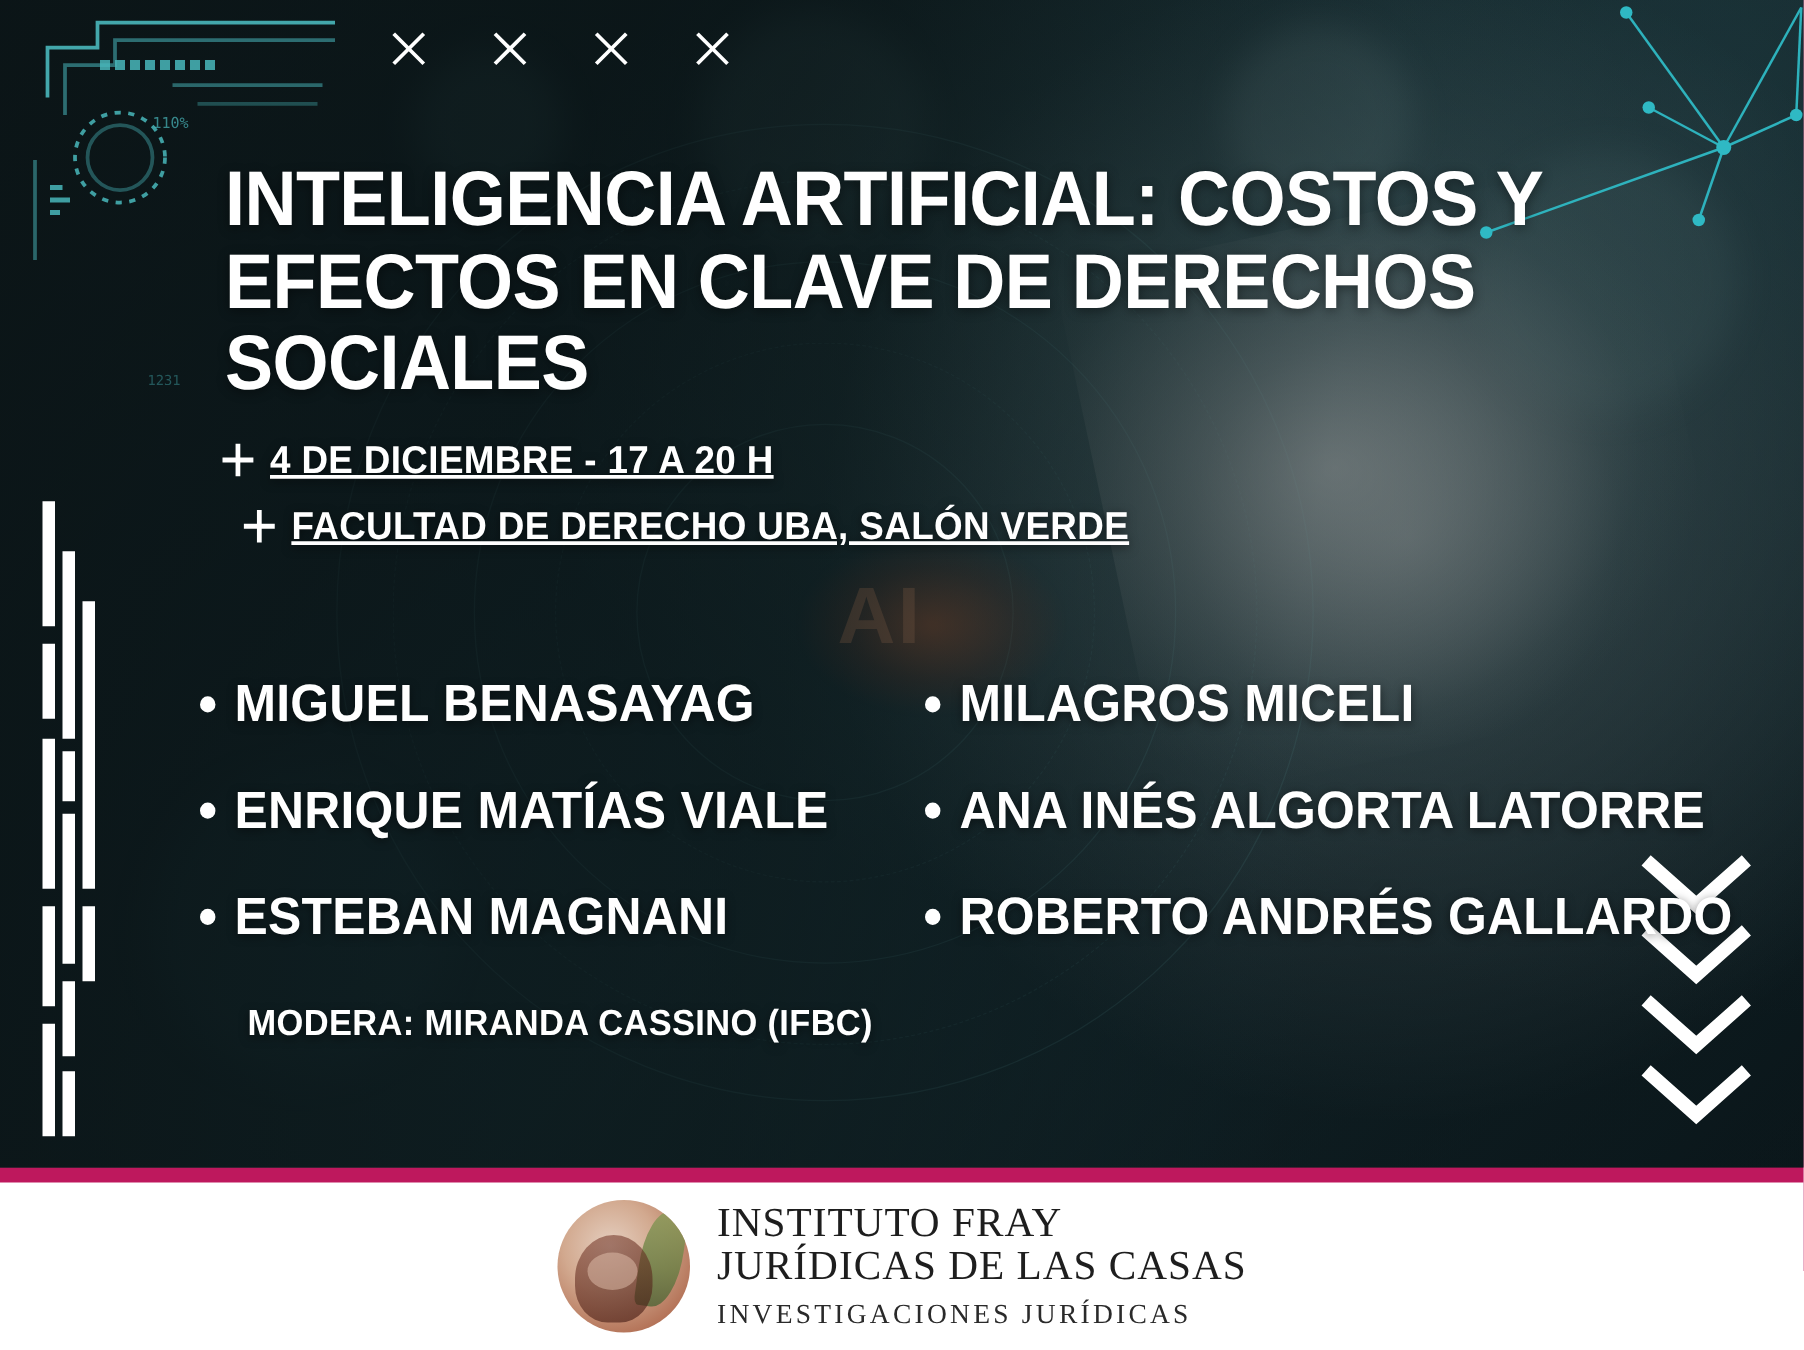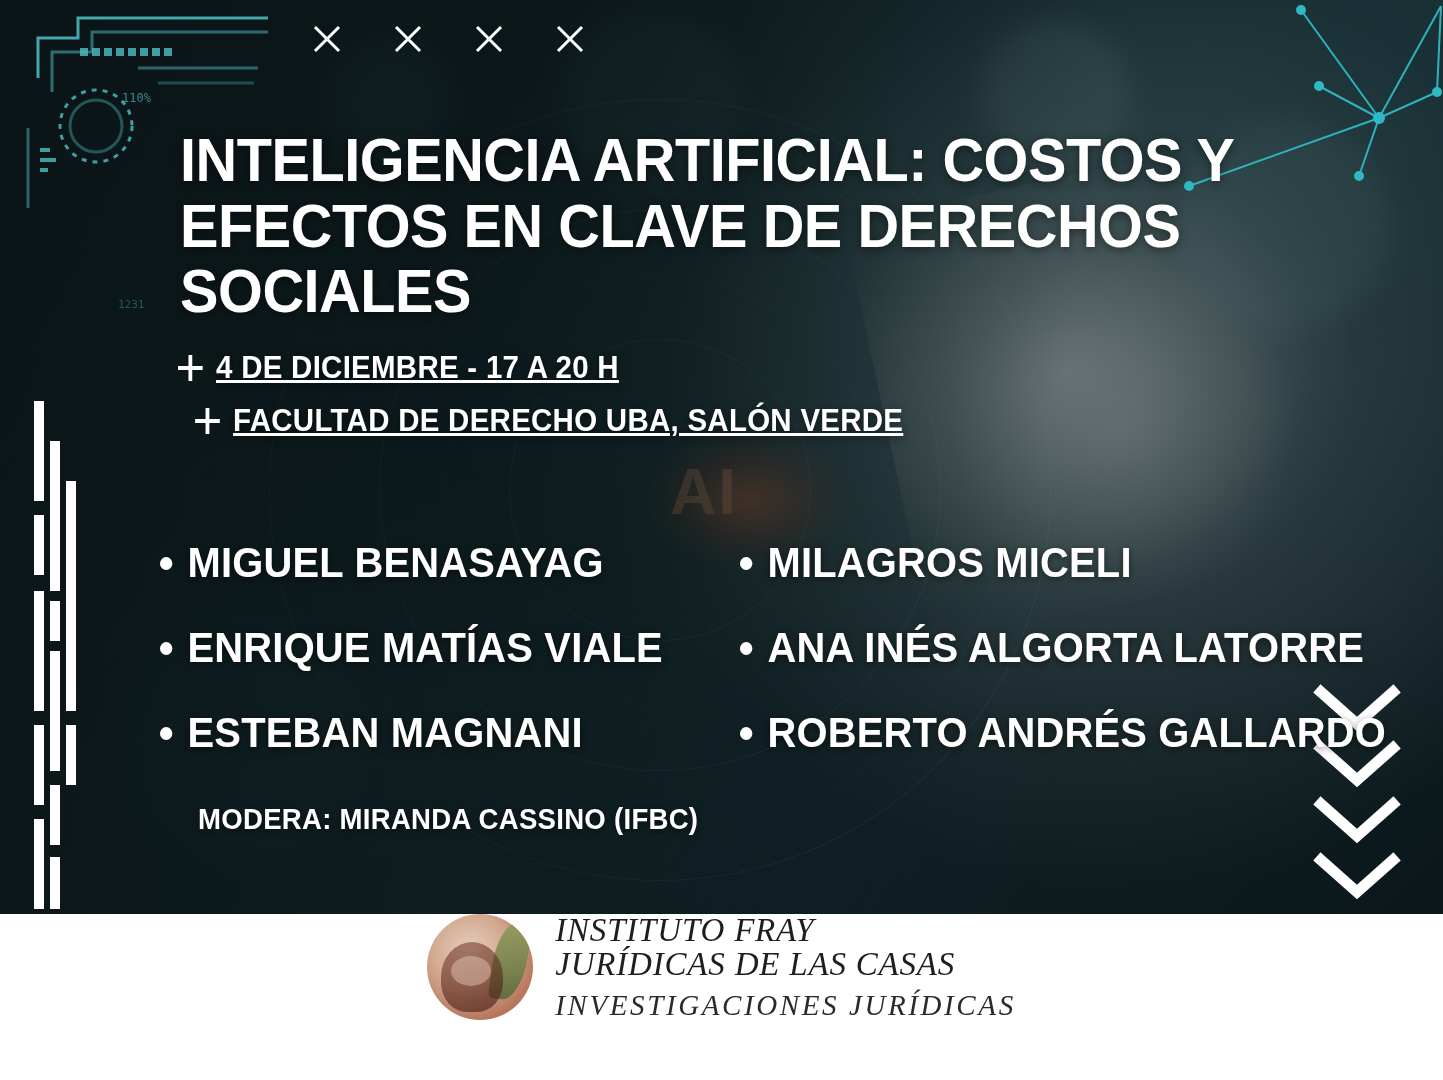--- a/index.html
+++ b/index.html
@@ -195,26 +195,26 @@
     letter-spacing: 0.3px;
     transform: scaleX(0.95);
     transform-origin:left center;
     text-shadow: 0 2px 8px rgba(0,0,0,0.5);
   }
 
   
   .footer {
     position:absolute;
     left:0; right:0; bottom:0;
-    height: 166px;
+    height: 134px;
     background:#ffffff;
     display:flex;
+    align-items:center;
     justify-content:center;
     gap: 22px;
-    font-style: italic;
   }
   .logo-mark {
     width: 106px; height: 106px;
     border-radius: 50%;
     background: radial-gradient(circle at 40% 35%, #e5cfc0 0%, #d2a98f 40%, #b5755a 75%, #9c5a42 100%);
     position:relative;
     overflow:hidden;
     flex: 0 0 106px;
   }
   .logo-mark .leaf {
@@ -240,21 +240,21 @@
   }
   .logo-text { color:#1e1e1e; line-height: 1.02; }
   .logo-text .t1, .logo-text .t2 {
     font-family: "Liberation Serif", serif;
     font-size: 33px;
     letter-spacing: 0.8px;
     font-weight: 400;
   }
   .logo-text .t3 {
     font-family: "Liberation Serif", serif;
-    font-size: 29px;
+    font-size: 22px;
     letter-spacing: 2.6px;
     margin-top: 10px;
     color:#2a2a2a;
   }
 </style>
 </head>
 <body>
 
 <div id="poster">
 

